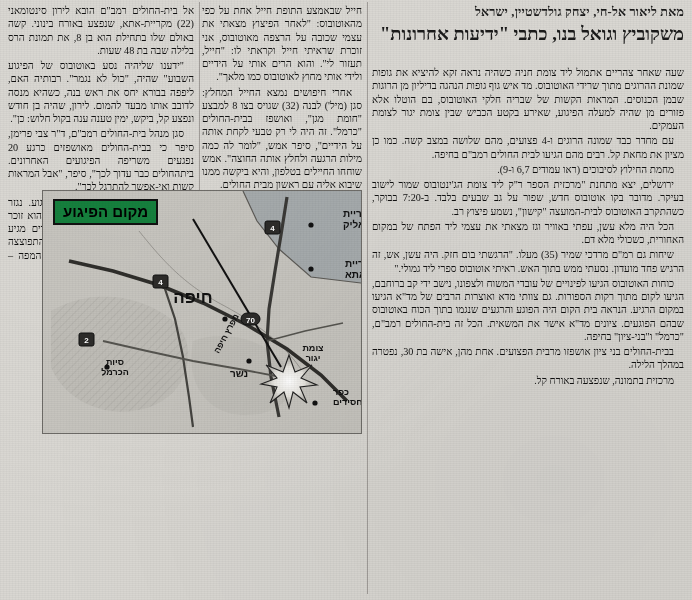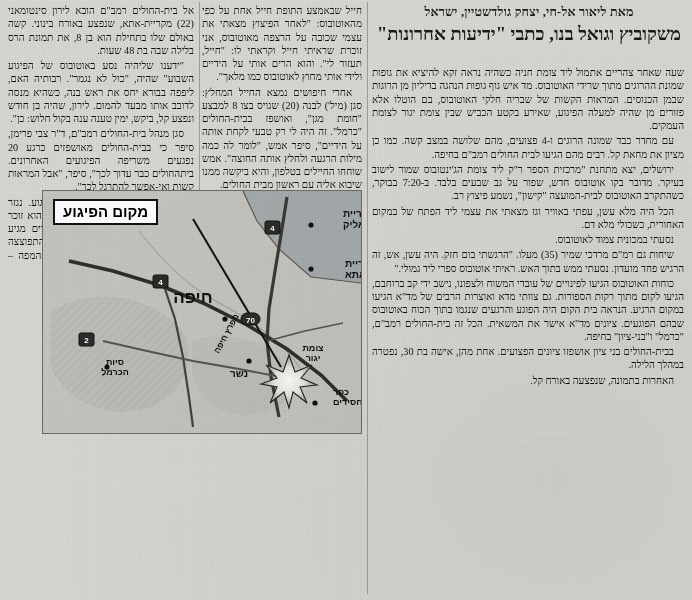--- a/index.html
+++ b/index.html
@@ -30,21 +30,20 @@
     mix-blend-mode: multiply;
     opacity: 0.8;
   }
 
   
   .headline-block {
     position: absolute;
     top: 4px;
     right: 8px;
     width: 310px;
-    text-align: center;
   }
   .byline {
     font-size: 12.5px;
     font-weight: bold;
     letter-spacing: 0.2px;
     line-height: 1.35;
   }
   .headline-main {
     font-size: 18.5px;
     font-weight: bold;
@@ -109,21 +108,21 @@
   #map-svg { display: block; }
   .map-label {
     font-family: "Liberation Sans", sans-serif;
     font-weight: bold;
     fill: #111;
   }
   #map-callout {
     position: absolute;
     top: 8px;
     left: 10px;
-    background: #ffffff;
+    background: #15803d;
     border: 2px solid #111;
     padding: 2px 8px 3px 8px;
     font-family: "Liberation Sans", sans-serif;
     font-weight: bold;
     font-size: 15px;
     color: #000;
     white-space: nowrap;
   }
   .road-badge {
     font-family: "Liberation Sans", sans-serif;
@@ -141,32 +140,32 @@
     <div class="byline">מאת ליאור אל-חי, יצחק גולדשטיין, ישראל</div>
     <div class="headline-main">משקוביץ וגואל בנו, כתבי "ידיעות אחרונות"</div>
   </div>
 
   <div class="vrule" style="top:2px; right:324px; height:592px;"></div>
   <div class="vrule" style="top:2px; right:492px; height:432px;"></div>
 
   <div class="col" id="col-right">
     <p class="first">שעה שאחר צהריים אתמול ליד צומת חניה כשהיה נראה זקא להיציא את גופות שמונת ההרוגים מתוך שרידי האוטובוס. מד איש גוף גופות הנהגה בדיליון מן הרוגות שבמן הכנוסים. המראות הקשות של שבריה חלקי האוטובוס, בם הוטלו אלא פזורים מן שהיה למעלה הפיגוע, שאירע בקטע הכביש שבין צומת יגור לצומת העמקים.</p>
     <p>עם מחדר כבד שמונה הרוגים ו-4 פצועים, מהם שלושה במצב קשה. כמו כן מציון את מחאת קל. רבים מהם הגיעו לבית החולים רמב"ם בחיפה.</p>
+    <p>מחמת החילוץ לסיבוכים (ראו עמודים 6,7 ו-9).</p>
     <p>ירושלים, יצא מתחנת "מרכזית הספר ר"ק ליד צומת הג'ינטובוס שמור לישוב בעיקר. מדובר בקו אוטובוס חדש, שפור על גב שבעים בלבד. ב-7:20 בבוקר, כשהתקרב האוטובוס לבית-המועצה "קישון", נשמע פיצוץ רב.</p>
     <p>הכל היה מלא עשן, עפתי באוויר וגז מצאתי את עצמי ליד הפתח של במקום האחורית, כשכולי מלא דם.</p>
-    <p>נסעתי במכונית צמוד לאוטובוס.</p>
     <p>שיחות גם רמ"ם מרדכי שמיר (35) מעלו. "הרגשתי בום חזק. היה עשן, אש, זה הרגיש פחד מועדון. נסעתי ממש בתוך האש. ראיתי אוטובוס ספרי ליד גמולי."</p>
     <p>כוחות האוטובוס הגיעו לפינויים של עובדי המשוח ולצפונו, נישב ידי קב ברוחבם, הגיעו לקום מתוך רקות הספורות. גם צוותי מדא ואוצרות הרבים של מד"א הגיעו במקום הרגיע. הנראה בית הקום היה הפוגע והרגעים שנגמו בתוך הכוח באוטובוס שבהם הפוגעים. ציונים מד"א אישר את המשאית. הכל זה בית-החולים רמב"ם, "כרמל" ו"בני-ציון" בחיפה.</p>
-    <p>בבית-החולים בני ציון אושפזו ציונים הפצועים. אחת מהן, אישה בת 30, נפטרה במהלך הלילה.</p>
-    <p>האחרות בתמונה, שנפצעה באורח קל.</p>
+    <p>בבית-החולים בני ציון אושפזו מרבית הפצועים. אחת מהן, אישה בת 30, נפטרה במהלך הלילה.</p>
+    <p>מרכזית בתמונה, שנפצעה באורח קל.</p>
   </div>
 
   <div class="col" id="col-left-top">
     <p class="first">חייל שבאמצע התופת חייל אחת על כפי מהאוטובוס: "לאחר הפיצוץ מצאתי את עצמי שכובה על הרצפה מאוטובוס, אני זוכרת שראיתי חייל וקראתי לו: "חייל, תעזור לי". והוא הרים אותי על הידיים ולידי אותי מחוץ לאוטובוס כמו מלאך".</p>
-    <p>אחרי חיפושים נמצא החייל המחלץ: סגן (מיל') לבנה (20) שגויס בצו 8 למבצע "חומת מגן", ואושפז בבית-החולים "כרמל". זה היה לי רק טבעי לקחת אותה על הידיים", סיפר אמש, "לומר לה כמה מילות הרגעה ולחלץ אותה החוצה". אמש שוחחו החיילים בטלפון, והיא ביקשה ממנו שיבוא אליה עם ראשון מבית החולים.</p>
+    <p>אחרי חיפושים נמצא החייל המחלץ: סגן (מיל') לבנה (32) שגויס בצו 8 למבצע "חומת מגן", ואושפז בבית-החולים "כרמל". זה היה לי רק טבעי לקחת אותה על הידיים", סיפר אמש, "לומר לה כמה מילות הרגעה ולחלץ אותה החוצה". אמש שוחחו החיילים בטלפון, והיא ביקשה ממנו שיבוא אליה עם ראשון מבית החולים.</p>
   </div>
 
   <div class="col" id="col-far-left">
     <p class="first">אל בית-החולים רמב"ם הובא לירון סינטומאני (22) מקריית-אתא, שנפצע באורח בינוני. קשה באולם שלו בתחילת הוא בן 8, את תמונת הרס בלילה שבה בת 48 שעות.</p>
     <p>"ידענו שליהיה נסע באוטובוס של הפיגוע השבוע" שהיה, "כול לא נגמר". רבותיה האם, ליפפה בבורא יחס את ראש בנה, כשהיא מנסה לדובב אותו מבעד להמום. לירון, שהיה בן חודש ונפצע קל, ביקש, ימין טענה ענה בקול חלוש: כן".</p>
     <p>סגן מנהל בית-החולים רמב"ם, ד"ר צבי פרימן, סיפר כי בבית-החולים מאושפזים כרגע 20 נפגעים משריפה הפיגועים האחרונים. ביתהחולים כבר עדוך לכך", סיפר, "אבל המראות קשות ואי-אפשר להתרגל לכך".</p>
     <p>כוחות הביטחון החלו בחקירת הפיגוע. נגזר האוטובוס סיפרו לחוקרים כי שהיה זה הוא זוכר שבתחילת הירידה מסוף לעלות שוטרים מגיע בלבד. בעקבות זאת מניחים כי המחבל התפוצצה עלה להתפוצץ כמרכזית הספר". (על המפה – ראו עמ' 9).</p>
   </div>
 
   <div id="map-figure">

